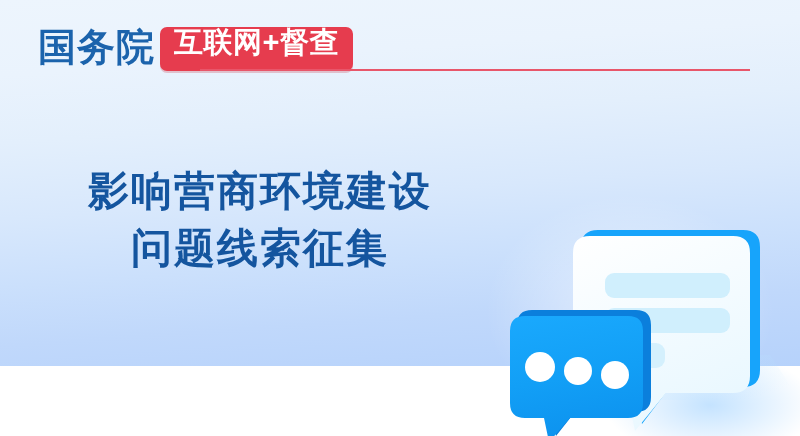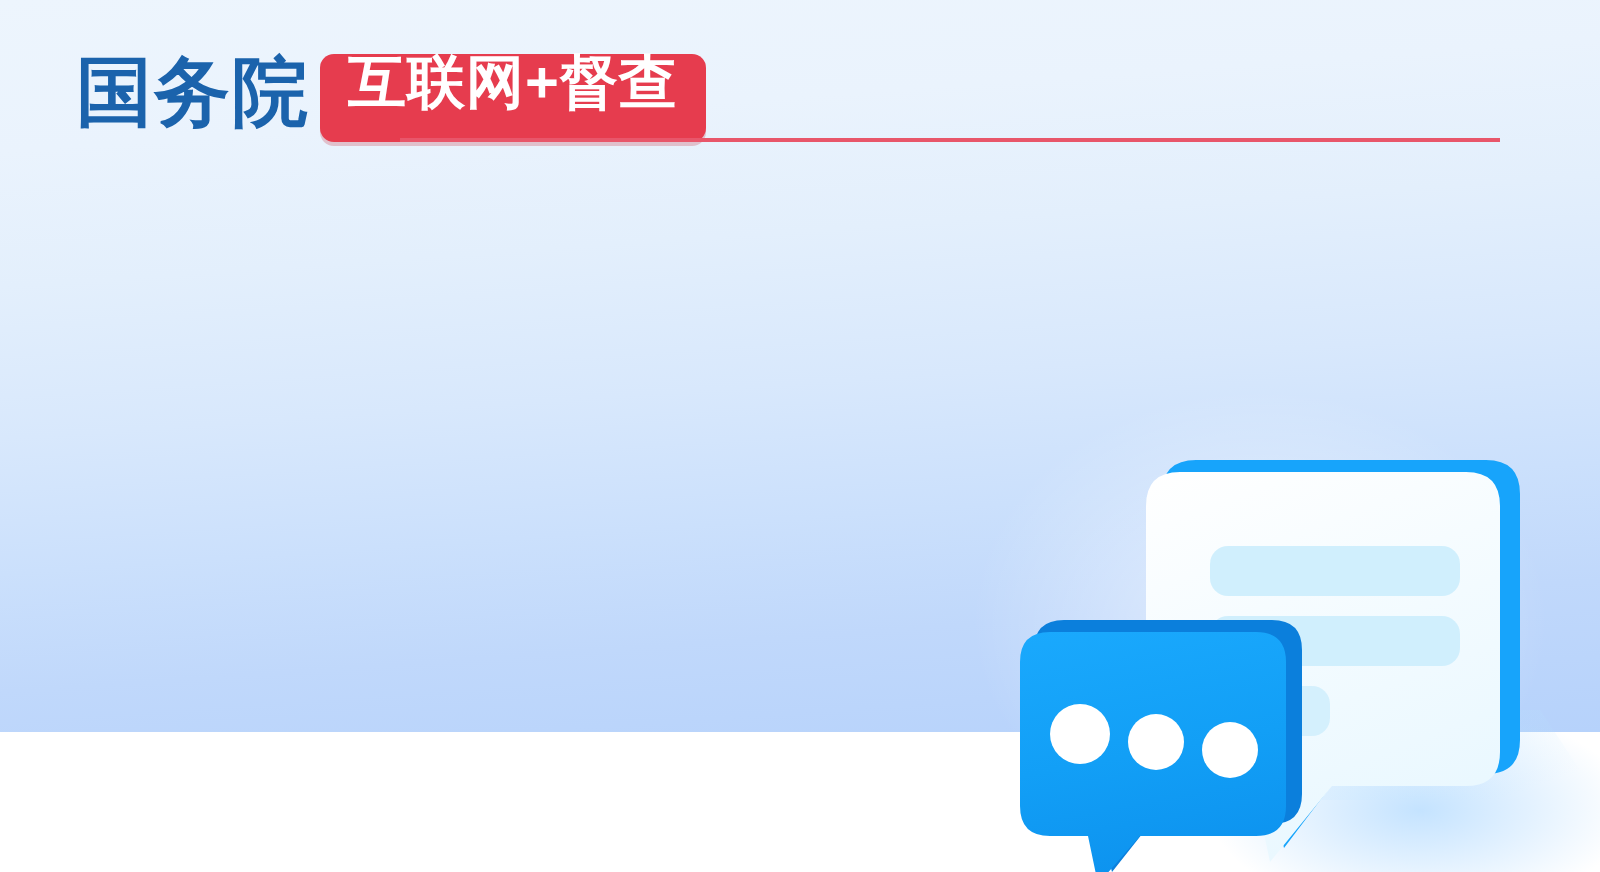--- a/index.html
+++ b/index.html
@@ -135,20 +135,24 @@
 
     <div class="gov-logo">国务院</div>
 
     <div class="badge">
       <span class="badge-text">互联网+督查</span>
     </div>
 
     <div class="rule"></div>
   </div>
 
+  <div class="headline">
+    <div class="headline-line">影响营商环境建设</div>
+    <div class="headline-line">问题线索征集</div>
+  </div>
 
   <div class="illustration">
     <svg viewBox="0 0 330 236" xmlns="http://www.w3.org/2000/svg">
       <defs>
         <linearGradient id="backFill" x1="0" y1="0" x2="0.35" y2="1">
           <stop offset="0%" stop-color="#ffffff"></stop>
           <stop offset="55%" stop-color="#f3fbff"></stop>
           <stop offset="100%" stop-color="#eaf8ff"></stop>
         </linearGradient>
         <linearGradient id="frontFill" x1="0" y1="0" x2="0.2" y2="1">

